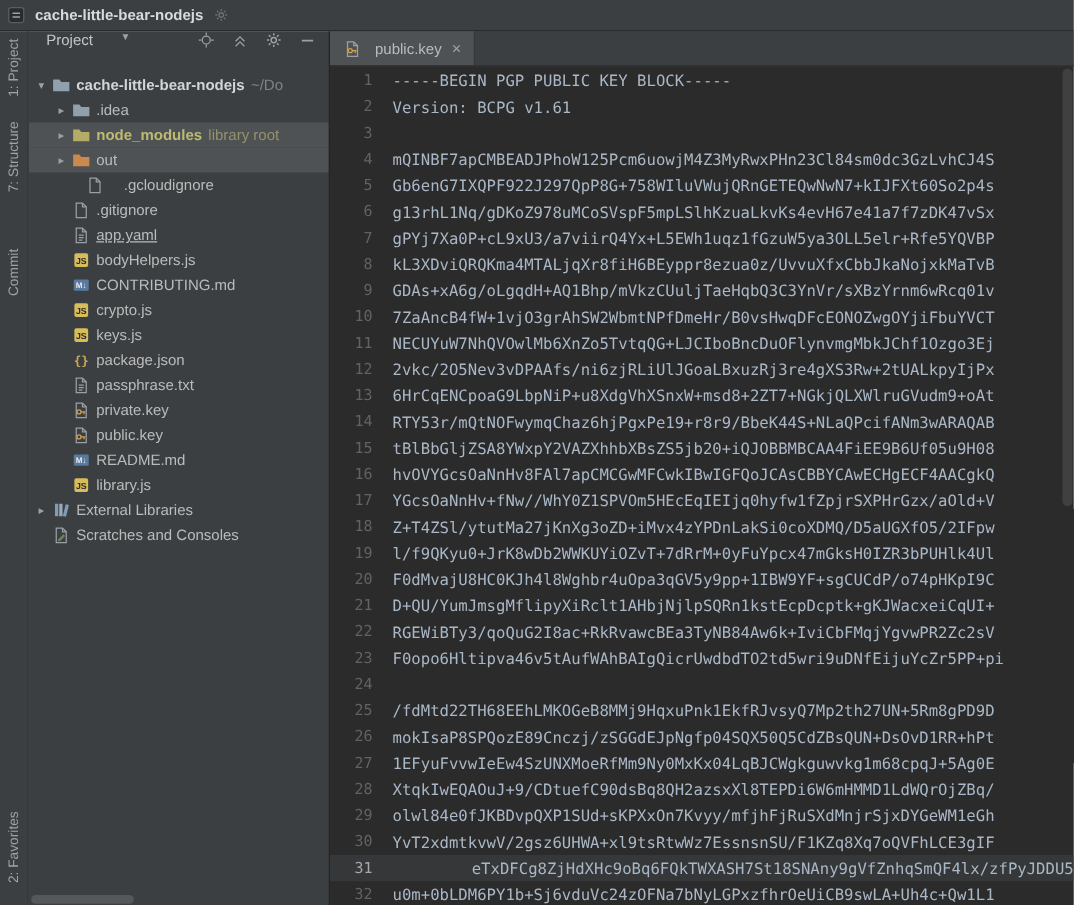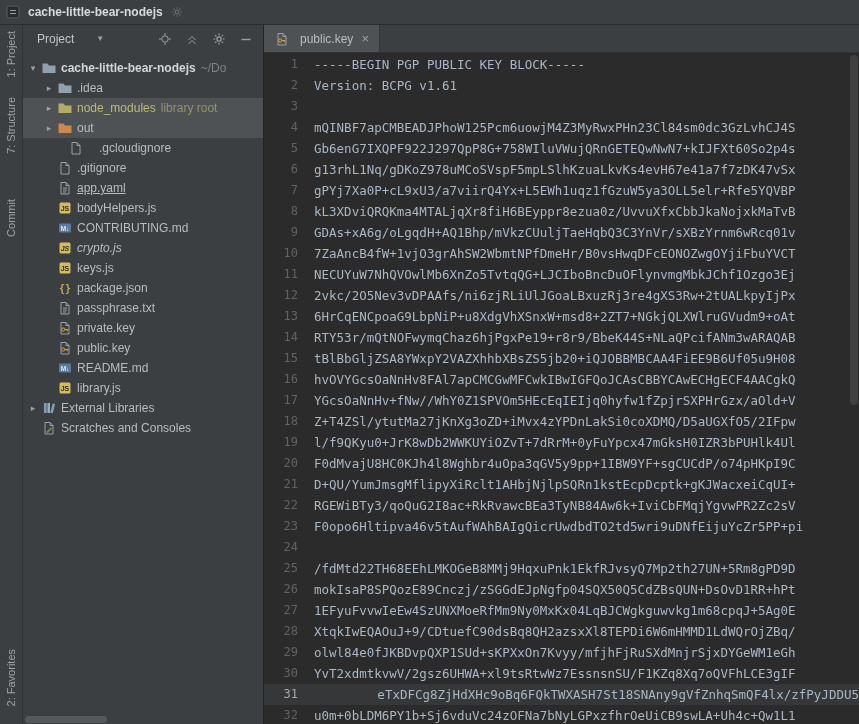--- a/index.html
+++ b/index.html
@@ -16,33 +16,33 @@
   .strip{width:22px;flex:none;background:#3c3f41;border-right:1px solid #303233;
          display:flex;flex-direction:column;justify-content:space-between;align-items:center;
          padding:6px 0 18px;}
   .strip-top,.strip-bottom{display:flex;flex-direction:column;align-items:center;}
   .strip-label{writing-mode:vertical-rl;transform:rotate(180deg);font-size:11px;color:#a0a2a4;cursor:pointer;}
   .strip-top .strip-label:nth-child(2){margin-top:20px;}
   .strip-top .strip-label:nth-child(3){margin-top:45px;}
   
   .project{width:240px;flex:none;background:#3c3f41;border-right:1px solid #232525;
            position:relative;overflow:hidden;display:flex;flex-direction:column;}
-  .p-header{height:27px;flex:none;display:flex;align-items:center;padding:0 10px 0 14px;
+  .p-header{height:27px;flex:none;display:flex;align-items:flex-start;padding:0 10px 0 14px;
             font-size:12px;color:#c3c5c7;gap:22px;}
   .caret{font-size:8px;color:#9da0a2;}
   .ph-icons{margin-left:auto;display:flex;gap:13px;align-items:center;}
   .hicon{display:flex;align-items:center;cursor:pointer;}
   .tree{flex:1;padding-top:6px;overflow:hidden;font-size:12px;color:#bbbbbb;}
   .tree-row{height:20px;display:flex;align-items:center;white-space:nowrap;cursor:pointer;}
   .tree-row.selected{background:#4e5254;}
   .arrow{width:16px;flex:none;text-align:center;font-size:9px;color:#9da0a2;}
   .icon{width:16px;height:16px;flex:none;margin-right:4px;display:flex;align-items:center;justify-content:center;}
   .icon svg{display:block;}
   .label.root{font-weight:bold;color:#d3d5d7;}
-  .label.lib{color:#bdbb72;}
+  .label.lib{color:#bdbb72;font-weight:bold;}
   .suffix{color:#7f8486;margin-left:5px;}
   .suffix.lib-dim{color:#94926a;}
   .hscroll{position:absolute;left:0;bottom:0;height:10px;width:100%;}
   .hthumb{position:absolute;left:2px;bottom:1px;width:82px;height:7px;background:#595d5f;border-radius:4px;opacity:.85;}
   
   .editor{flex:1;display:flex;flex-direction:column;min-width:0;position:relative;background:#2b2b2b;}
   .tabbar{height:27px;flex:none;background:#3c3f41;border-bottom:1px solid #323232;display:flex;}
   .tab{display:flex;align-items:center;gap:6px;padding:0 10px;background:#4e5254;
        border-right:1px solid #343638;font-size:12px;color:#bbbbbb;cursor:pointer;}
   .tab .close{color:#9fa3a5;font-size:13px;margin-left:2px;cursor:pointer;}
@@ -202,21 +202,21 @@
           <div class="tree-row" style="padding-left: 18px;">
             <span class="arrow"></span>
             <span class="icon">
               <svg width="16" height="16" viewBox="0 0 16 16">
                 <rect x="2" y="3.5" width="12" height="9" rx="1" fill="#597a9e"></rect>
                 <text x="8" y="10.5" font-size="6.5" font-weight="bold" text-anchor="middle" fill="#e8eaec" font-family="Liberation Sans,sans-serif">M↓</text>
               </svg>
             </span>
             <span class="label">CONTRIBUTING.md</span>
           </div>
-          <div class="tree-row" style="padding-left: 18px; font-style: italic;">
+          <div class="tree-row" style="padding-left: 18px;">
             <span class="arrow"></span>
             <span class="icon">
               <svg width="16" height="16" viewBox="0 0 16 16">
                 <rect x="2.5" y="2.5" width="11" height="11" rx="1.5" fill="#d7bc5a"></rect>
                 <text x="8" y="11" font-size="7" font-weight="bold" text-anchor="middle" fill="#2b2b2b" font-family="Liberation Sans,sans-serif">JS</text>
               </svg>
             </span>
             <span class="label">crypto.js</span>
           </div>
           <div class="tree-row" style="padding-left: 18px;">

